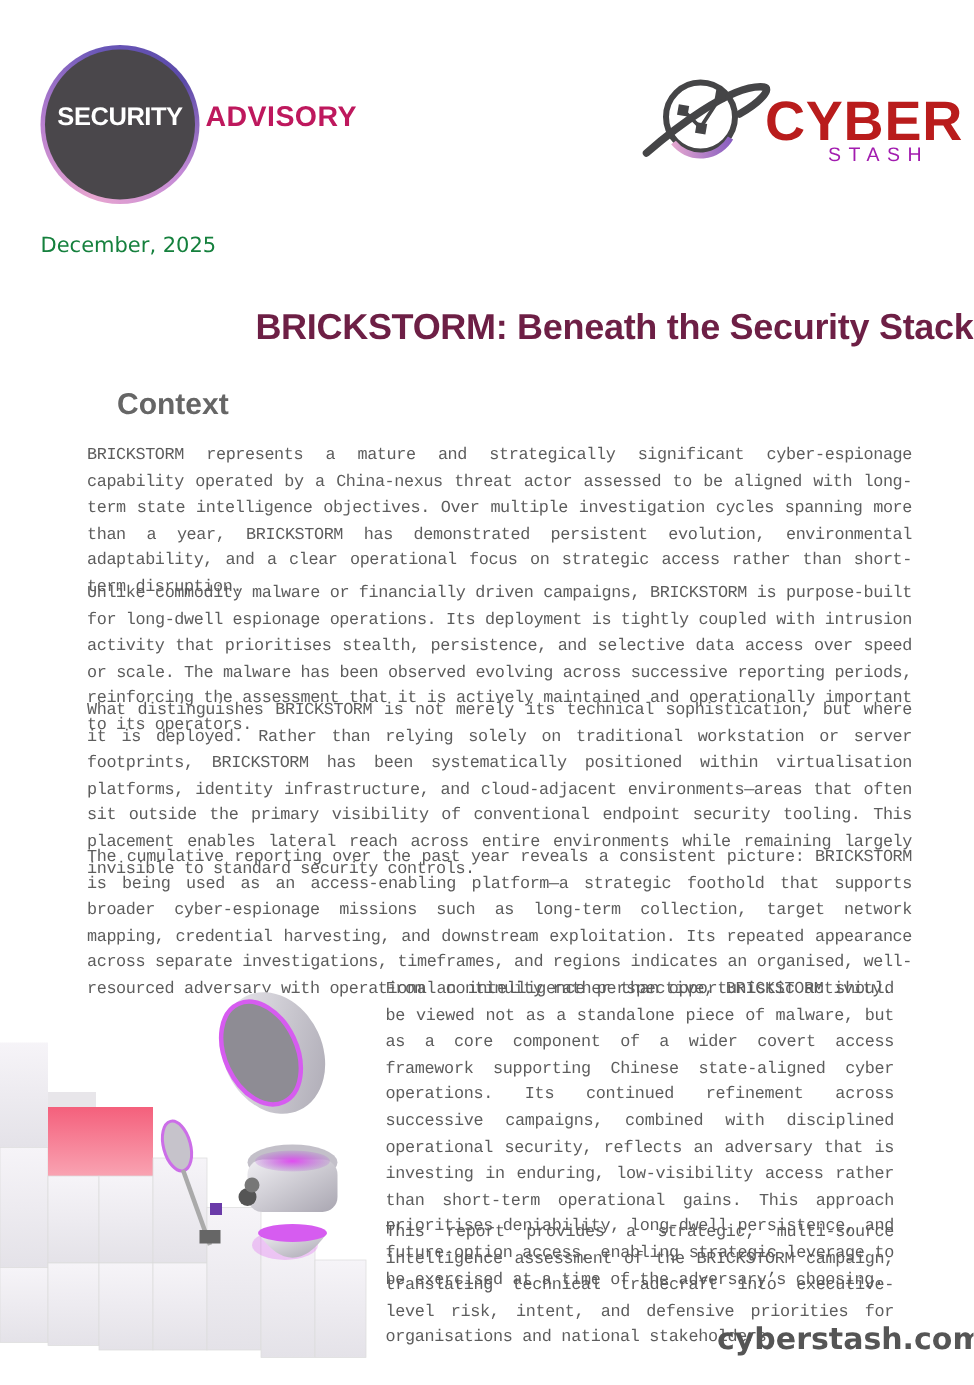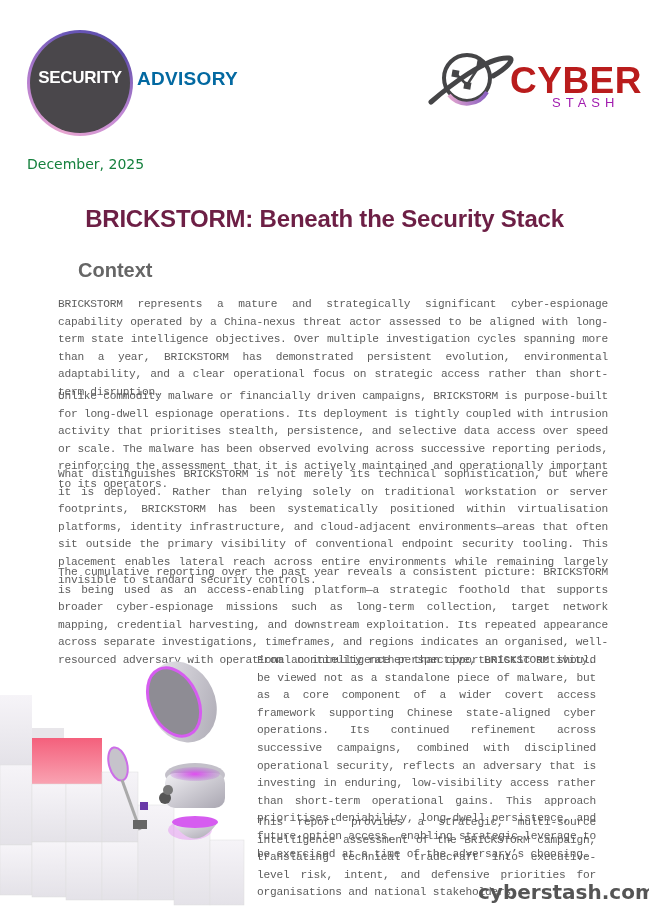--- a/index.html
+++ b/index.html
@@ -4,29 +4,29 @@
 <style>
   html, body { margin:0; padding:0; background:#ffffff; }
   body { width:649px; height:923px; position:relative; overflow:hidden; font-family:"DejaVu Sans", sans-serif; color:#5f5f5f; }
   .abs { position:absolute; }
 
   
   .badge-ring { left:27px; top:30px; width:106px; height:106px; border-radius:50%;
     background: conic-gradient(from 200deg, #e7a5d0, #b77fcf, #6a57b8, #5b4aa8, #c38ad6, #e7a5d0); }
   .badge-circle { left:30px; top:33px; width:100px; height:100px; border-radius:50%; background:#4a474b; }
   .badge-text { left:24px; top:68px; width:112px; text-align:center; color:#fff; font-family:"Liberation Sans", sans-serif; font-weight:bold; font-size:17px; letter-spacing:-0.3px; }
-  .advisory { left:137px; top:68px; color:#0369a1; font-family:"Liberation Sans", sans-serif; font-weight:bold; font-size:19px; letter-spacing:0.3px; }
+  .advisory { left:137px; top:68px; color:#be185d; font-family:"Liberation Sans", sans-serif; font-weight:bold; font-size:19px; letter-spacing:0.3px; }
 
   
   .logo-svg { left:427px; top:48px; width:90px; height:64px; }
   .logo-cyber { left:510px; top:62px; font-family:"Liberation Sans", sans-serif; font-weight:bold; font-size:37px; color:#b91c1c; letter-spacing:0.5px; line-height:1; }
   .logo-stash { left:552px; top:96px; font-family:"Liberation Sans", sans-serif; font-size:13px; color:#a21caf; letter-spacing:5px; line-height:1; }
 
   .date { left:27px; top:156px; font-family:"DejaVu Sans", sans-serif; font-size:14px; color:#15803d; font-weight:400; }
-  .title { left:0; top:205px; width:649px; text-align:center; font-family:"Liberation Sans", sans-serif; font-weight:bold; font-size:24px; color:#6d1f45; letter-spacing:-0.2px; }
+  .title { left:0; top:205px; width:649px; text-align:right; font-family:"Liberation Sans", sans-serif; font-weight:bold; font-size:24px; color:#6d1f45; letter-spacing:-0.2px; }
   .section { left:58px; top:259px; font-family:"Liberation Sans", sans-serif; font-weight:bold; font-size:20px; color:#666;margin-left:20px; }
 
   .para { left:58px; width:550px; font-family:Liberation Mono, monospace; font-size:11.2px; line-height:17.6px; color:#5d5d5d; text-align:justify; letter-spacing:-0.25px; }
   .para.narrow { left:257px; width:339px; letter-spacing:-0.2px; }
 
   .footer-url { left:478px; top:880px; font-family:"DejaVu Sans", sans-serif; font-weight:bold; font-size:20px; color:#555; }
 
   .illustration { left:0; top:650px; width:262px; height:273px; }
 </style>
 </head>

